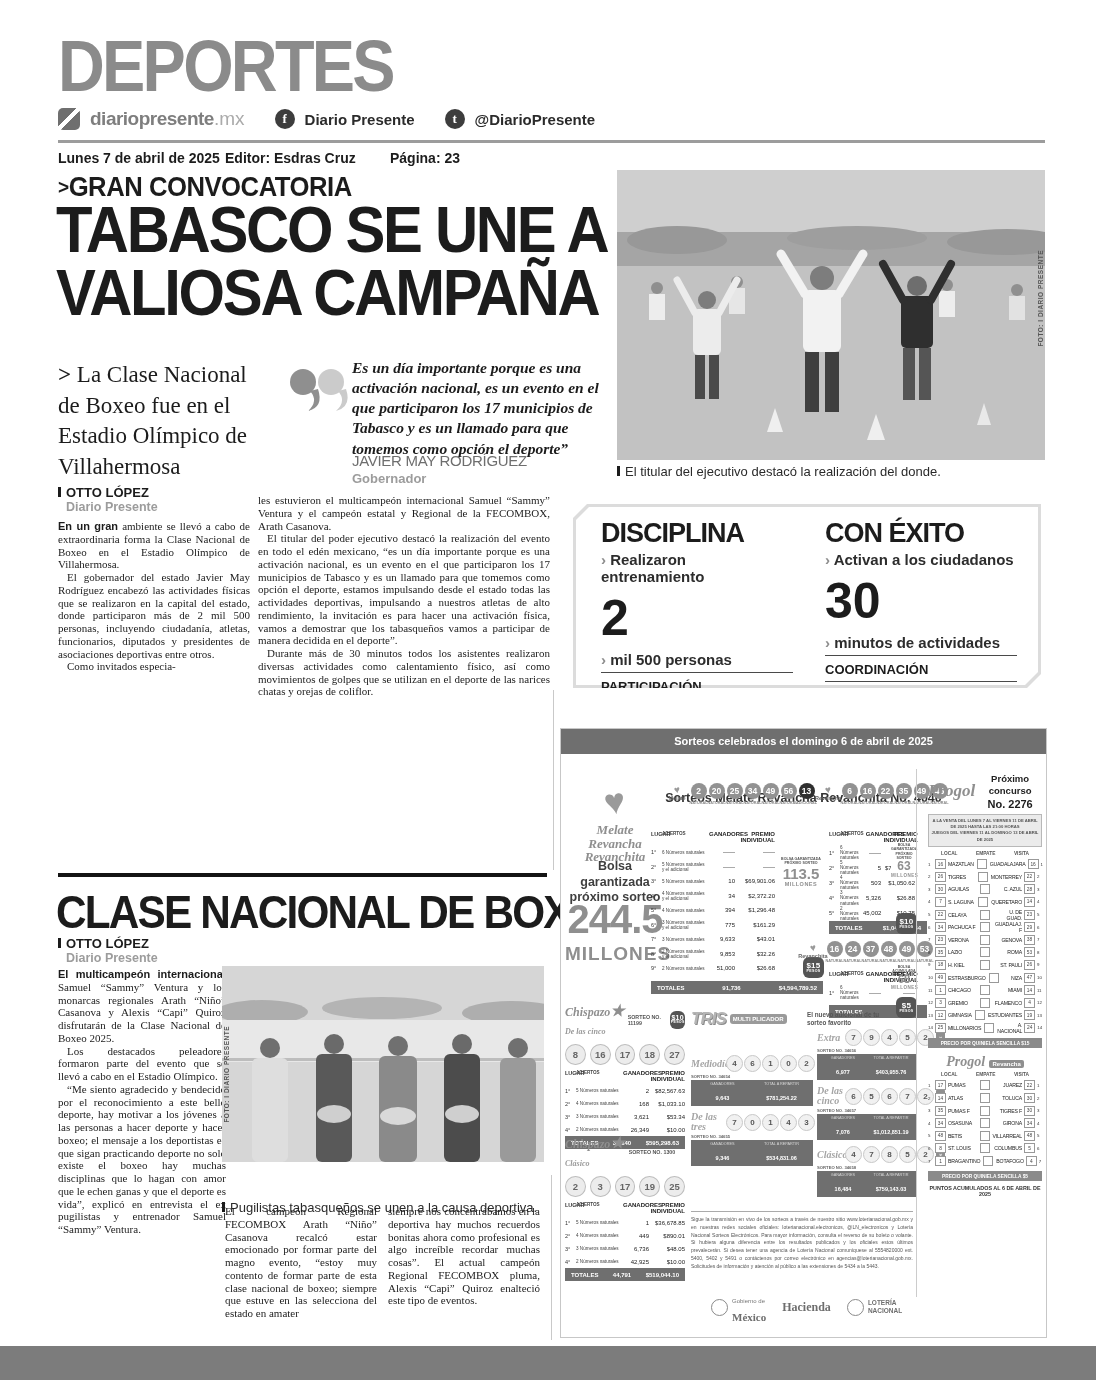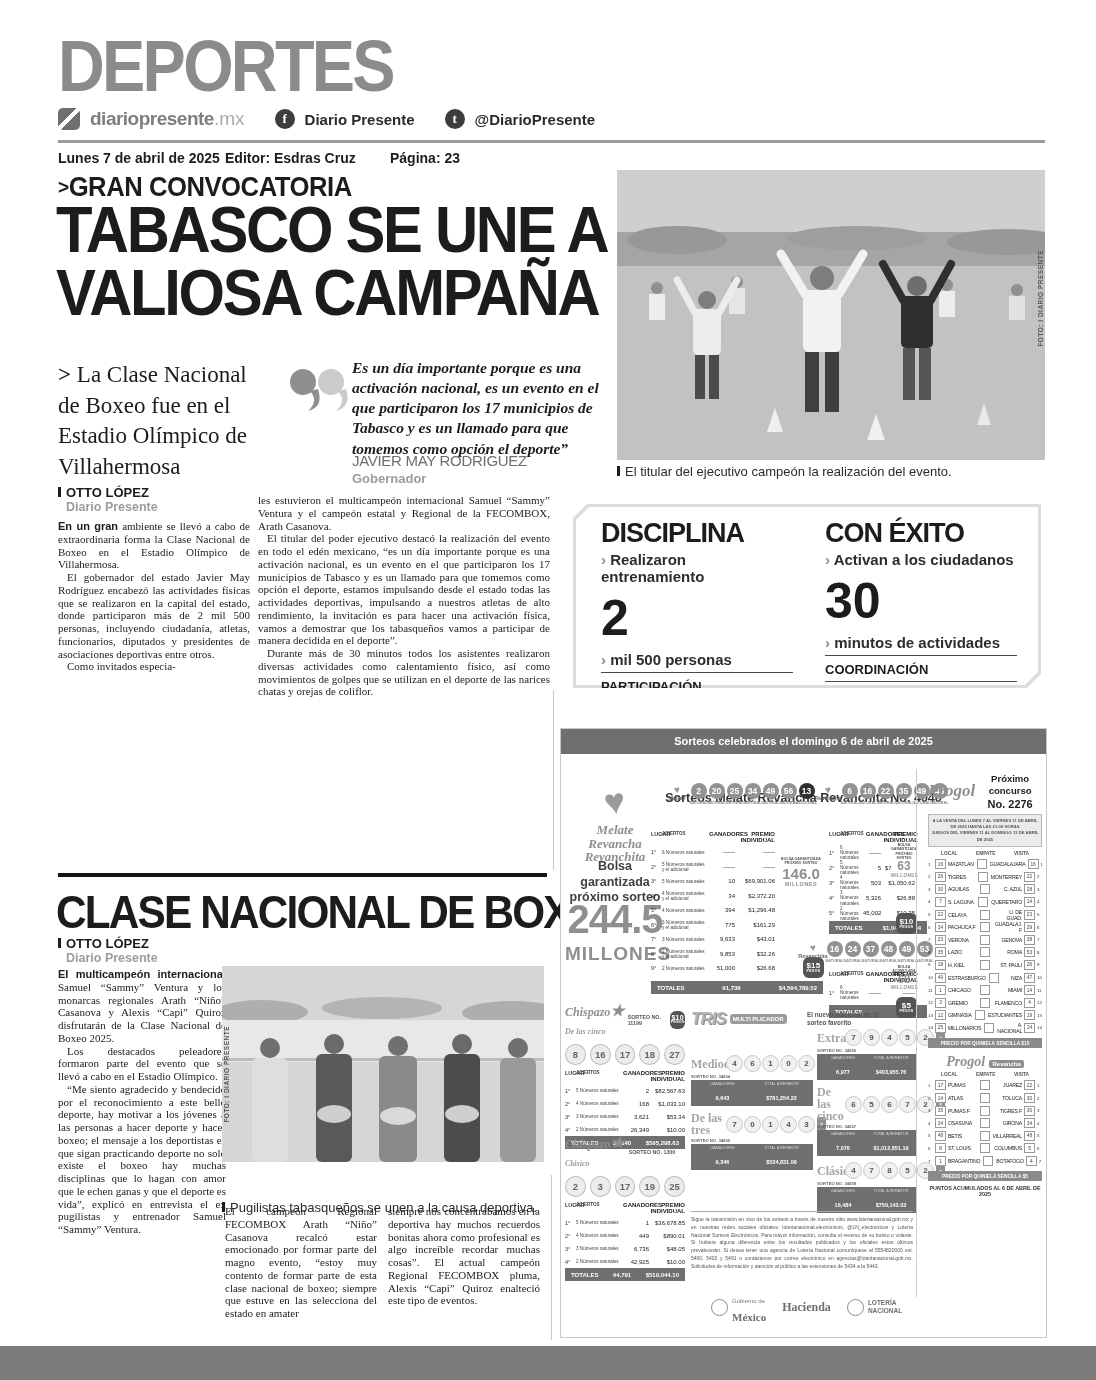--- a/index.html
+++ b/index.html
@@ -83,21 +83,21 @@
   .cball{width:19px;height:19px;border-radius:50%;background:#ececec;border:1px solid #bdbdbd;color:#666;
          font-weight:bold;font-size:9.5px;display:flex;align-items:center;justify-content:center;}
   .chisp-logo .cl1{font-size:12px;}
   .chisp-logo .cl2{font-size:8px;color:#9a9a9a;}
   .sorteono{font-size:5.3px;font-weight:bold;color:#555;}
   .tris-logo{font-size:17px;font-weight:bold;color:#b5b5b5;letter-spacing:-1px;font-style:italic;text-shadow:1px 1px 0 #8c8c8c;}
   .multi-logo{font-size:6px;font-weight:bold;color:#fff;background:#9a9a9a;border-radius:3px;padding:2px 3px;line-height:1.1;text-align:center;}
   .tagline{font-size:6.3px;font-weight:bold;color:#555;line-height:1.3;}
   .tgame{margin-bottom:6px;}
   .tg-top{display:flex;align-items:center;gap:2px;}
-  .tg-name{font-family:"Liberation Serif",serif;font-weight:bold;color:#a5a5a5;font-size:12px;width:33px;flex:none;line-height:1;}
+  .tg-name{font-family:"Liberation Serif",serif;font-style:italic;font-weight:bold;color:#a5a5a5;font-size:10px;width:33px;flex:none;line-height:1;}
   .tg-digits{display:flex;gap:1px;}
   .tdig{width:15px;height:15px;border-radius:50%;background:#f1f1f1;border:1px solid #c8c8c8;color:#555;
         font-weight:bold;font-size:8px;display:inline-flex;align-items:center;justify-content:center;}
   .tg-multi{width:9px;height:14px;border-radius:2px;background:#8f8f8f;color:#fff;font-size:5px;display:flex;align-items:center;justify-content:center;flex:none;}
   .tg-sorteo{font-size:4.2px;font-weight:bold;color:#666;margin:2px 0 1px 0;}
   .tg-bar{display:flex;gap:2px;background:#6f6f6f;color:#fff;padding:2px 3px;}
   .tg-bar .cell{flex:1;text-align:center;}
   .tg-bar .lab{font-size:3.8px;display:block;color:#d8d8d8;}
   .tg-bar .val{font-size:5.5px;font-weight:bold;}
   
@@ -203,21 +203,21 @@
         <rect x="92" y="185" width="10" height="44" fill="#4a4a4a"></rect>
       </g>
 
       <polygon points="150,262 166,262 158,238" fill="#efefef"></polygon>
       <polygon points="250,270 268,270 259,244" fill="#efefef"></polygon>
       <polygon points="360,255 374,255 367,233" fill="#e9e9e9"></polygon>
     </svg>
     <div class="abs vcredit" style="right:1px;top:80px;">FOTO: I DIARIO PRESENTE</div>
   </div>
   <div class="abs caption" style="left:617px;top:464px;width:428px;">
-    <span class="tick"></span><span>El titular del ejecutivo campeón la realización del evento.</span>
+    <span class="tick"></span><span>El titular del ejecutivo destacó la realización del donde.</span>
   </div>
 
   <div class="abs subhead" style="left:58px;top:360px;width:214px;">
     <b>&gt;</b>
     <span>La Clase Nacional de Boxeo fue en el Estadio Olímpico de Villahermosa</span>
   </div>
 
   <svg class="abs" style="left:288px;top:366px;" width="62" height="48">
     <circle cx="15" cy="16" r="13" fill="#8f8f8f"></circle>
       <path d="M22 25 q9 10 -2 20 q16 -4 10 -22 z" fill="#8f8f8f"></path>
@@ -461,21 +461,21 @@
           <div class="lrow">
             <span class="c1">9°</span>
             <span class="c2">2 Números naturales</span>
             <span class="c3">51,000</span>
             <span class="c4">$26.68</span>
           </div>
         </div>
     </div>
     <div class="abs sidebolsa" style="left:216px;top:128px;width:48px;">
       <div class="sl">BOLSA GARANTIZADA PRÓXIMO SORTEO</div>
-      <div class="sa">146.0</div>
+      <div class="sa">113.5</div>
       <div class="su">MILLONES</div>
     </div>
     <div class="abs price" style="left:242px;top:228px;">
         <span style="font-size:8px;">$15</span>
         <span>PESOS</span>
       </div>
     <div class="abs totbar" style="left:90px;top:252px;width:160px;">
       <span>TOTALES</span>
         <span>91,736</span>
         <span>$4,594,789.52</span>

